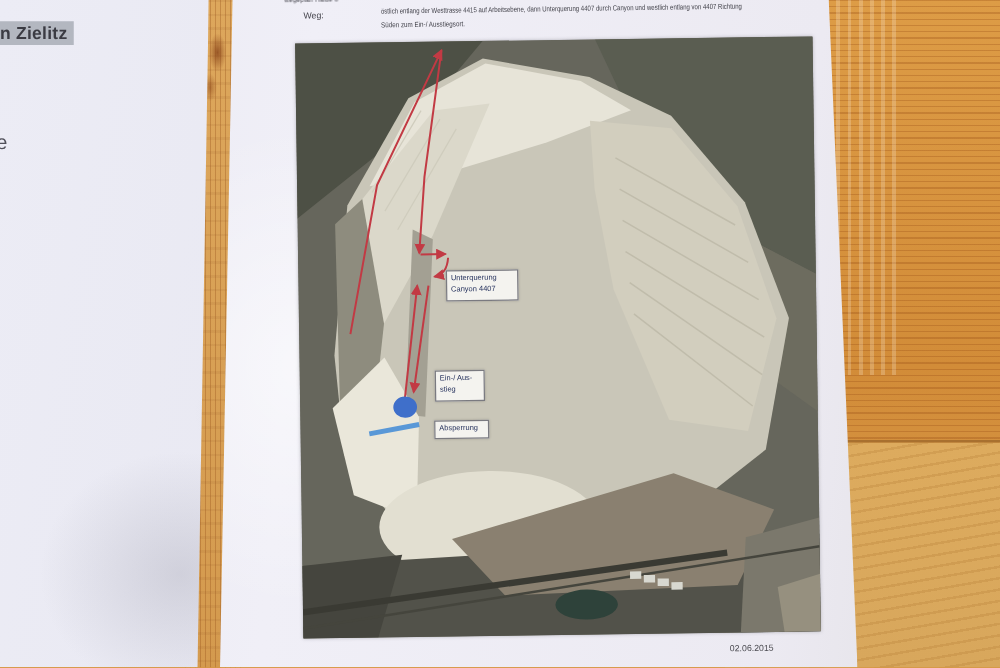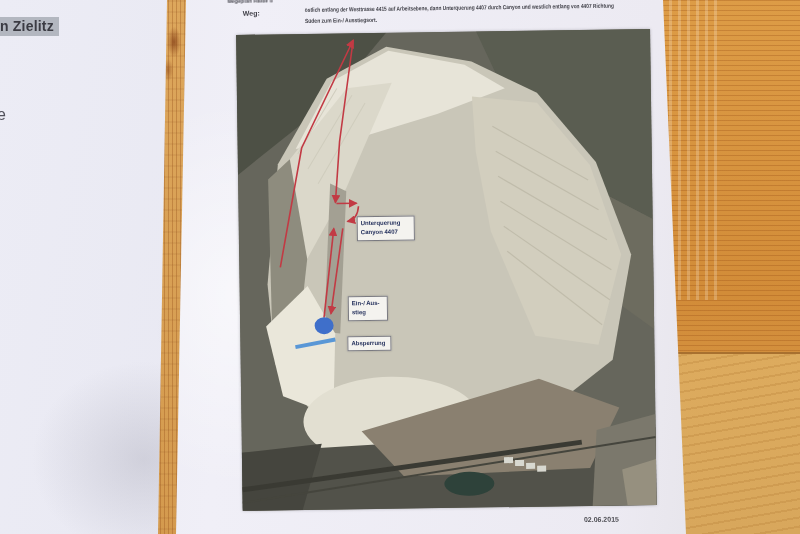--- a/index.html
+++ b/index.html
@@ -56,21 +56,20 @@
     position:absolute;right:12px;white-space:nowrap;
     font-size:16px;color:#50505a;word-spacing:4px;letter-spacing:.1px;
   }
   
   .right-paper{
     position:absolute;inset:0;
     clip-path:polygon(186px 0,663px 0,686px 100%,176px 100%);
     background:
       radial-gradient(ellipse 220px 260px at 30% 55%, rgba(255,255,255,.55), rgba(0,0,0,0) 75%),
       linear-gradient(95deg,#e9e9f2 0,#f0eff7 30%,#eceaf2 78%,#e2e0e4 99%);
-    font-weight: bold;
   }
   .rcontent{position:absolute;inset:0;transform:rotate(-0.8deg);transform-origin:300px 30px;}
   .top-frag{
     position:absolute;left:228px;top:-3px;height:6px;overflow:hidden;
     font-size:5px;color:#44444c;letter-spacing:.2px;filter:blur(.3px);
   }
   .weg-label{position:absolute;left:243px;top:9px;font-size:7px;color:#3e3e46;}
   .weg-l1{
     position:absolute;left:305px;top:7px;font-size:5.9px;color:#43434b;
     white-space:nowrap;transform:scaleX(.82);transform-origin:left top;letter-spacing:0;

